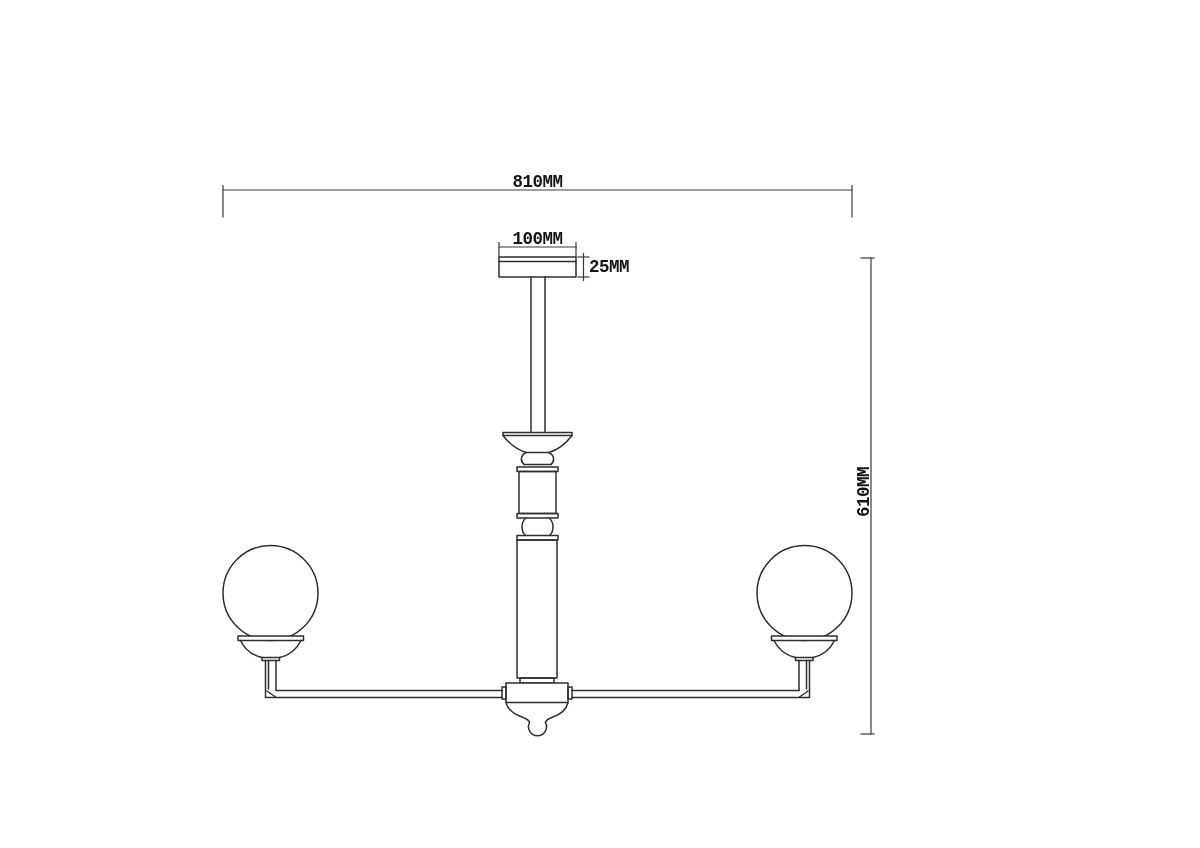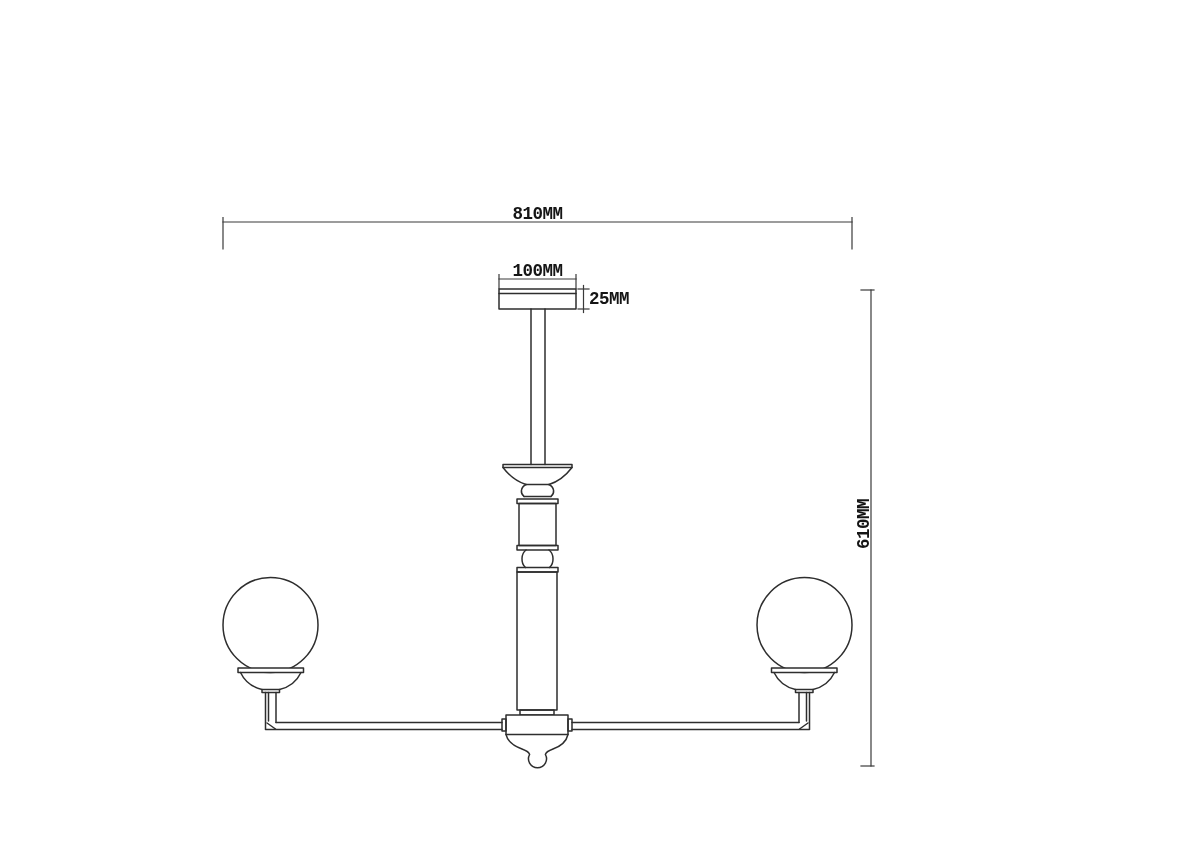--- a/index.html
+++ b/index.html
@@ -8,21 +8,20 @@
     background: #ffffff;
     width: 1200px;
     height: 848px;
     overflow: hidden;
   }
   .stage {
     position: relative;
     width: 1200px;
     height: 628px;
     background: #ffffff;
-    margin-top: 32px;
   }
   svg { display: block; }
   
   .draw {
     fill: none;
     stroke: #2e2e2e;
     stroke-width: 1.5;
     stroke-linecap: round;
     stroke-linejoin: round;
   }

